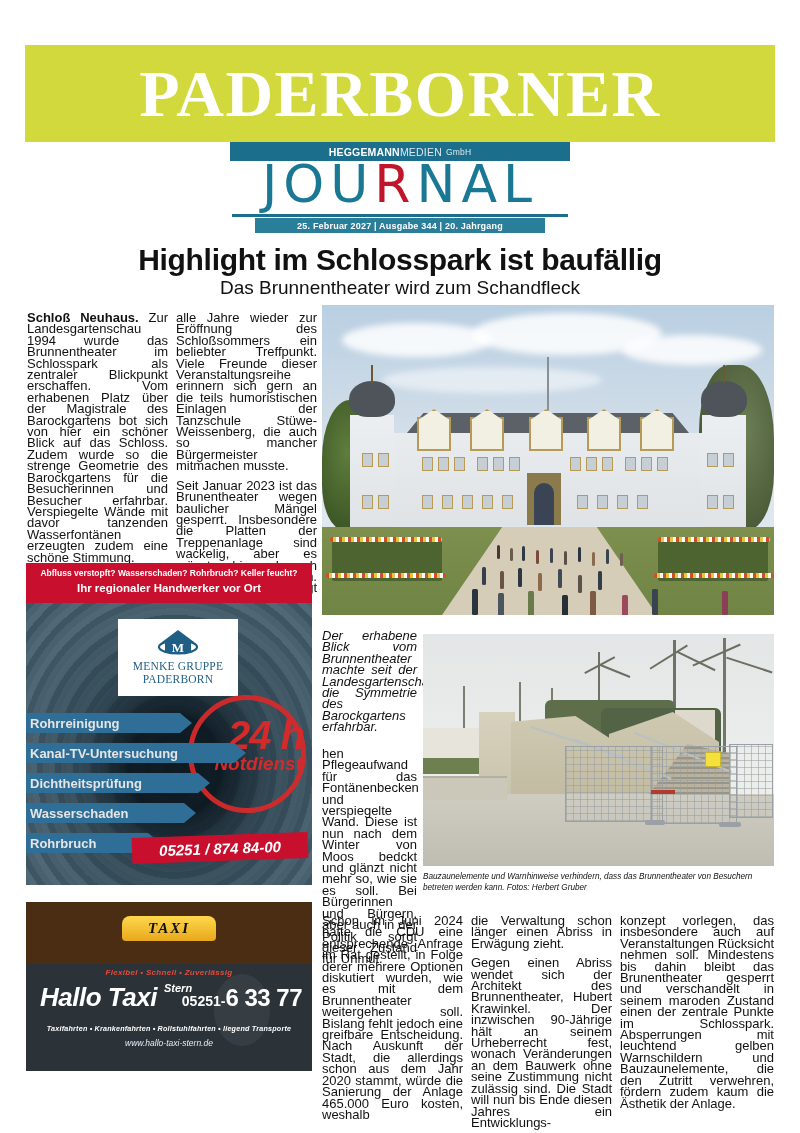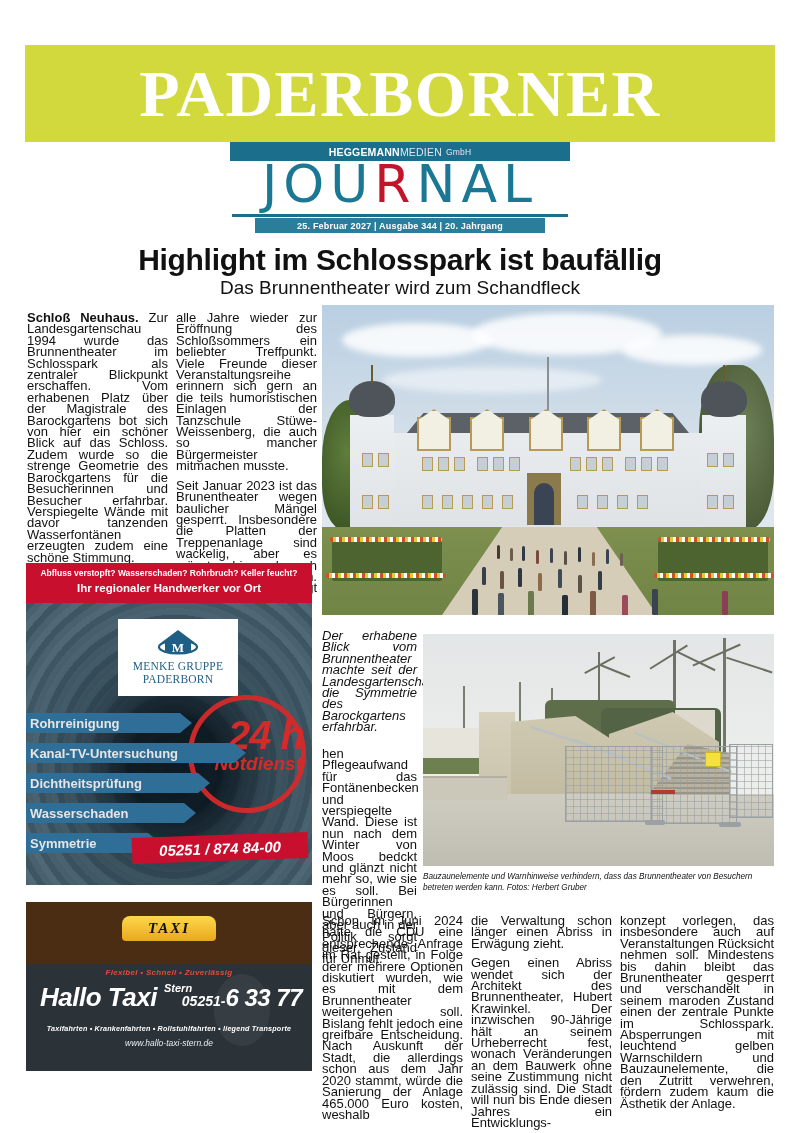--- a/index.html
+++ b/index.html
@@ -113,21 +113,21 @@
   #ad-taxi{left:26px;top:902px;width:286px;height:169px;background:#2b3238;}
   .taxi-photo{position:absolute;left:0;top:0;width:100%;height:62px;background:
      radial-gradient(ellipse at 50% 55%,#f0b429 0 0,#4a2d12 0 0),
      linear-gradient(90deg,#1b1208 0%,#4a2a10 18%,#2a1a0c 40%,#1a1206 70%,#120d06 100%);}
   .taxi-sign{position:absolute;left:96px;top:14px;width:94px;height:25px;background:linear-gradient(#ffd84d,#e8a81b);border-radius:8px 8px 4px 4px;
     display:flex;align-items:center;justify-content:center;}
   .taxi-sign span{font-family:"Liberation Serif",serif;font-style:italic;font-weight:700;font-size:15px;color:#111;letter-spacing:2px;}
   .taxi-tag{position:absolute;left:0;top:66px;width:100%;text-align:center;font-size:8px;font-weight:700;font-style:italic;color:#e24b3a;letter-spacing:.3px;}
   .taxi-name{position:absolute;left:14px;top:80px;font-family:"Liberation Sans",sans-serif;font-weight:700;font-style:italic;font-size:26px;color:#fff;letter-spacing:-.5px;}
   .taxi-stern{position:absolute;left:138px;top:80px;font-size:11px;font-weight:700;font-style:italic;color:#fff;}
-  .taxi-phone{position:absolute;right:10px;top:82px;font-weight:700;font-style:italic;color:#fff;}
+  .taxi-phone{position:absolute;right:10px;top:82px;font-weight:700;color:#fff;}
   .taxi-phone .pre{font-size:14px;}
   .taxi-phone .num{font-size:24px;letter-spacing:-.5px;}
   .taxi-services{position:absolute;left:0;top:122px;width:100%;text-align:center;font-size:7.2px;font-weight:700;font-style:italic;color:#fff;letter-spacing:.2px;}
   .taxi-url{position:absolute;left:0;top:136px;width:100%;text-align:center;font-size:8.5px;font-style:italic;color:#e8ecef;}
   .taxi-ghost{position:absolute;right:42px;top:72px;width:56px;height:72px;border-radius:50%;background:rgba(255,255,255,.06);}
 </style>
 </head>
 <body>
 
 <div class="page">
@@ -358,21 +358,21 @@
       <div class="ribbon" style="left:-6px;top:140px;width:216px;">
           <span>Kanal-TV-Untersuchung</span>
         </div>
       <div class="ribbon" style="left:-6px;top:170px;width:180px;">
           <span>Dichtheitsprüfung</span>
         </div>
       <div class="ribbon" style="left:-6px;top:200px;width:166px;">
           <span>Wasserschaden</span>
         </div>
       <div class="ribbon" style="left:-6px;top:230px;width:130px;">
-          <span>Symmetrie</span>
+          <span>Rohrbruch</span>
         </div>
 
       <div class="phonebar">
         <span>05251 / 874 84-00</span>
       </div>
     </div>
   </div>
 
   <div class="ad" id="ad-taxi">
     <div class="taxi-photo">

